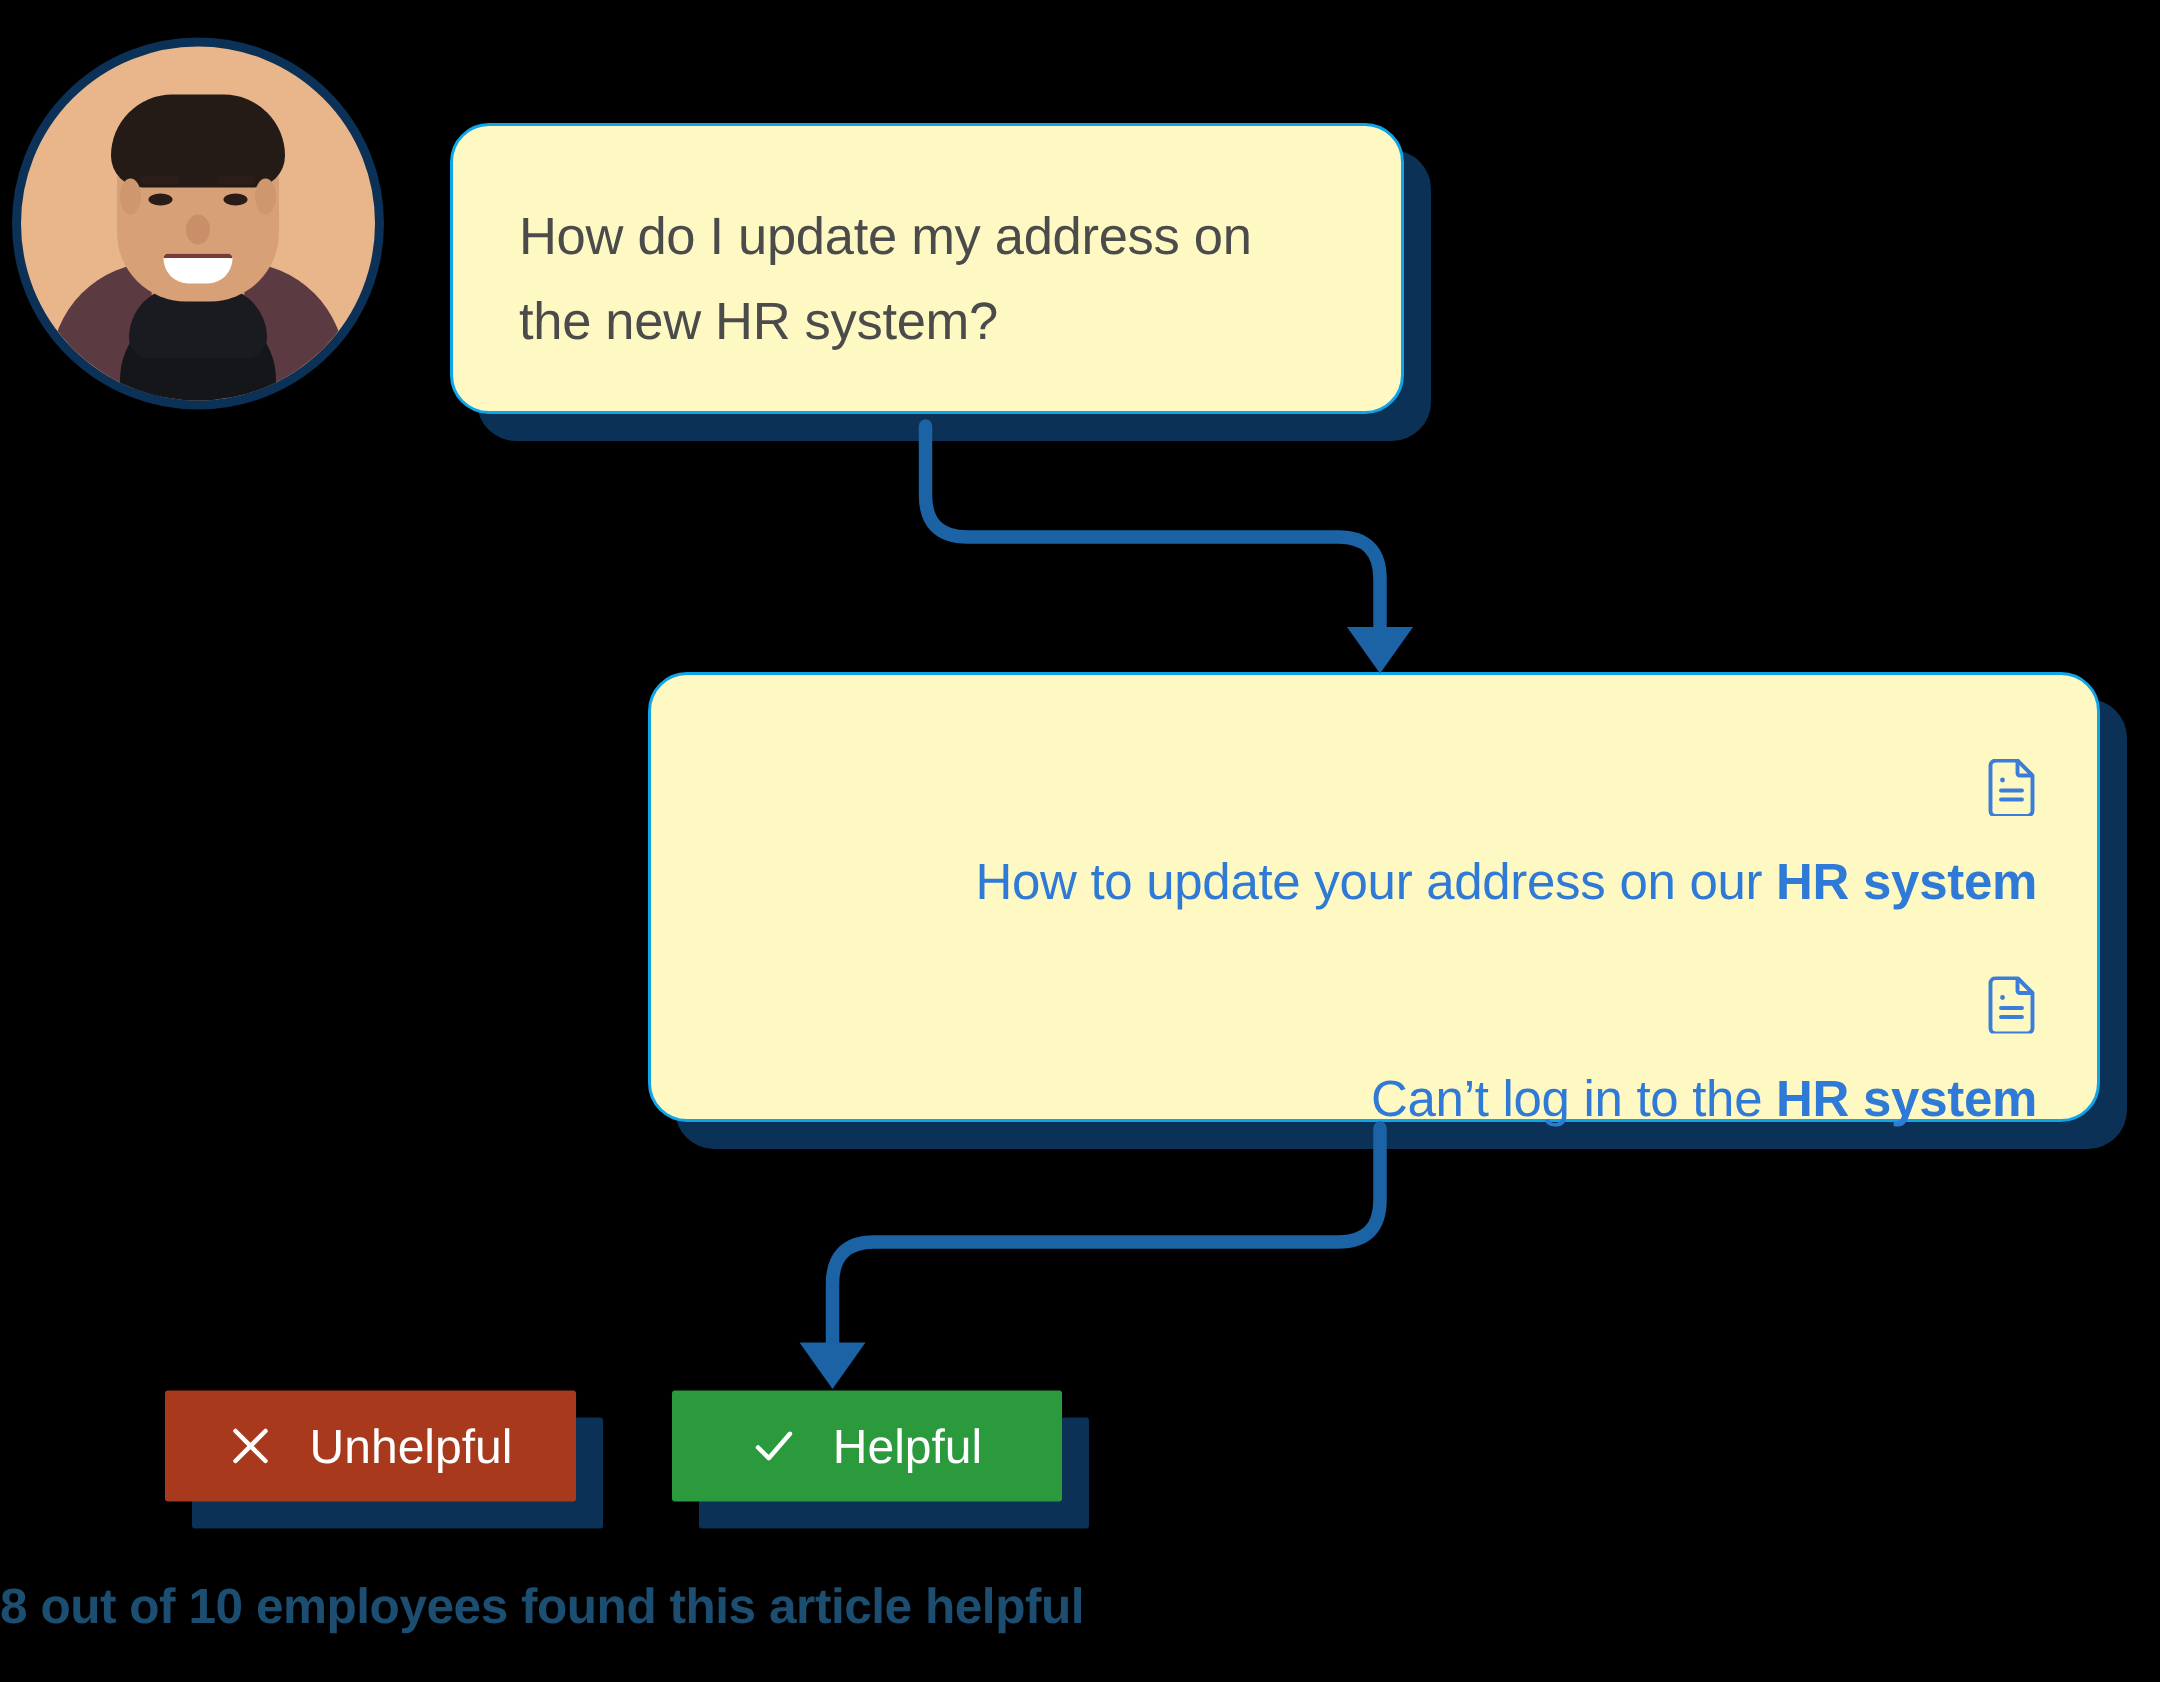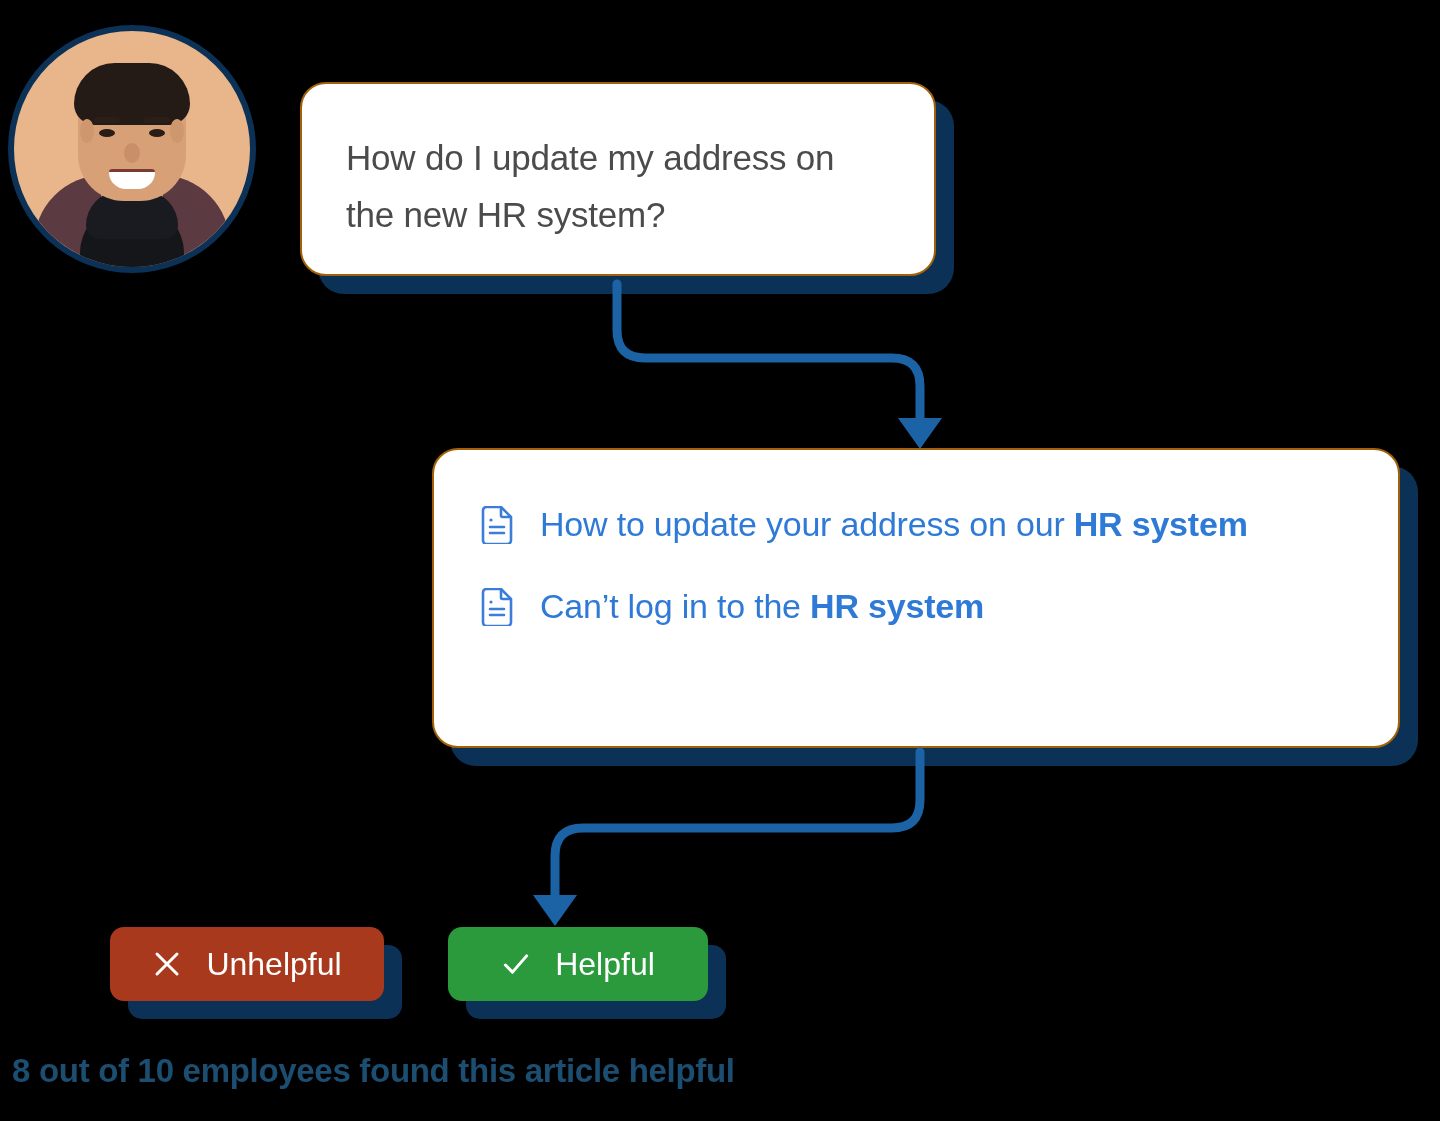--- a/index.html
+++ b/index.html
@@ -143,22 +143,22 @@
     height: 17px;
     background: #ffffff;
     border-radius: 4px 4px 20px 20px;
     border-top: 3px solid #7a3b34;
   }
 
   
   .shadowed {
     position: absolute;
     box-sizing: border-box;
-    background: #ffffff;
-    border: 2px solid #a16207;
+    background: #fef9c3;
+    border: 2px solid #0ea5e9;
     box-shadow: 18px 18px 0 0 #0b3157;
   }
 
   
   .question-bubble {
     left: 300px;
     top: 82px;
     width: 636px;
     height: 194px;
     border-radius: 26px;
@@ -175,23 +175,24 @@
   .results-card {
     left: 432px;
     top: 448px;
     width: 968px;
     height: 300px;
     border-radius: 26px;
     padding: 56px 40px 0 46px;
   }
   .result-row {
     display: flex;
-    align-items: flex-start;
+    align-items: flex-end;
     gap: 26px;
     margin-bottom: 44px;
+    flex-direction: column;
   }
   .doc-icon {
     flex: 0 0 auto;
     width: 34px;
     height: 38px;
     display: block;
   }
   .result-link {
     font-size: 34px;
     line-height: 1.1;
@@ -199,21 +200,21 @@
     white-space: nowrap;
     letter-spacing: -0.2px;
   }
   .result-link b { font-weight: 700; }
 
   
   .fb-btn {
     position: absolute;
     box-sizing: border-box;
     height: 74px;
-    border-radius: 14px;
+    border-radius: 2px;
     border: none;
     display: flex;
     align-items: center;
     justify-content: center;
     gap: 24px;
     color: #ffffff;
     font-size: 32px;
     font-weight: 400;
     cursor: pointer;
     box-shadow: 18px 18px 0 0 #0b3157;
@@ -241,21 +242,20 @@
   
   .footer-caption {
     position: absolute;
     left: 0px;
     top: 1052px;
     font-size: 33px;
     font-weight: 700;
     color: #1c4e72;
     letter-spacing: -0.3px;
     white-space: nowrap;
-    padding-left: 12px;
   }
 
   
   .connectors {
     position: absolute;
     left: 0;
     top: 0;
     width: 1440px;
     height: 1121px;
     pointer-events: none;

